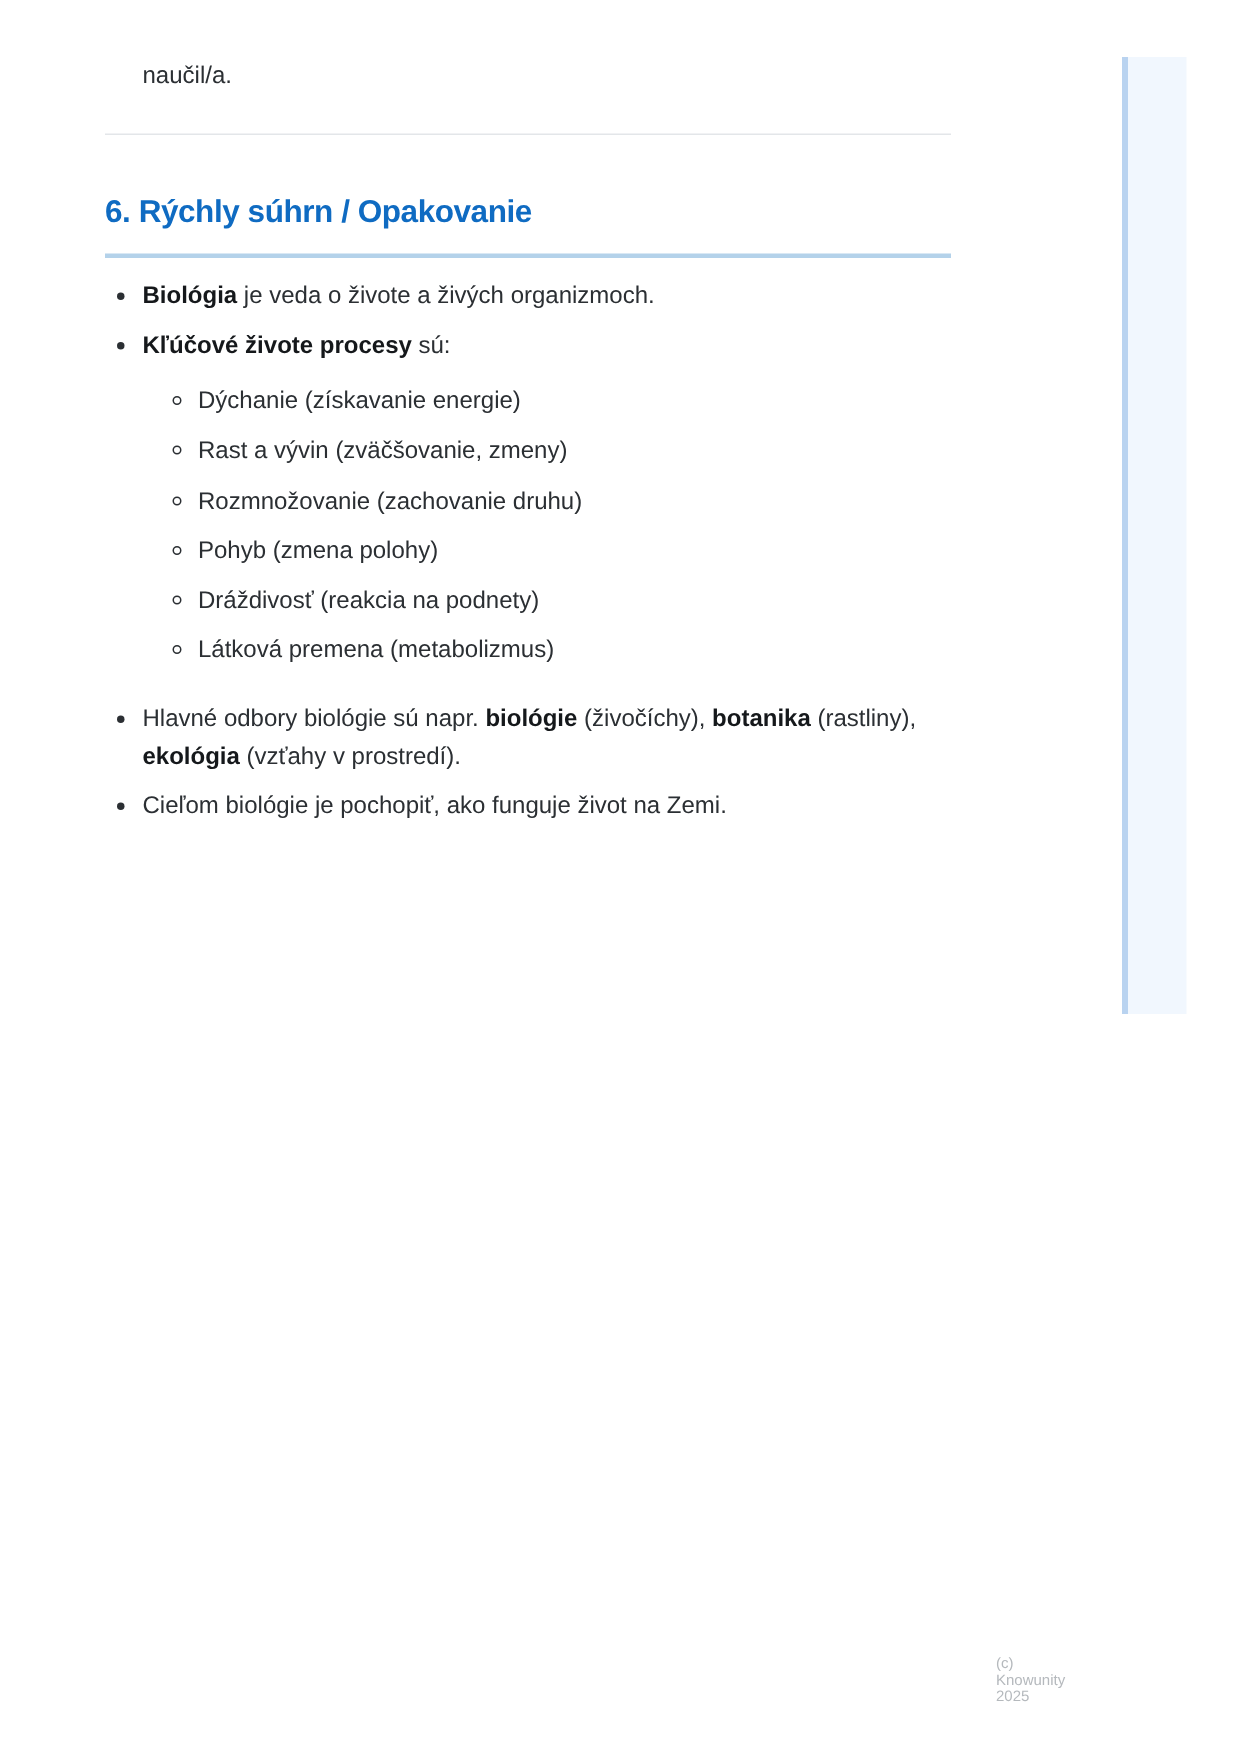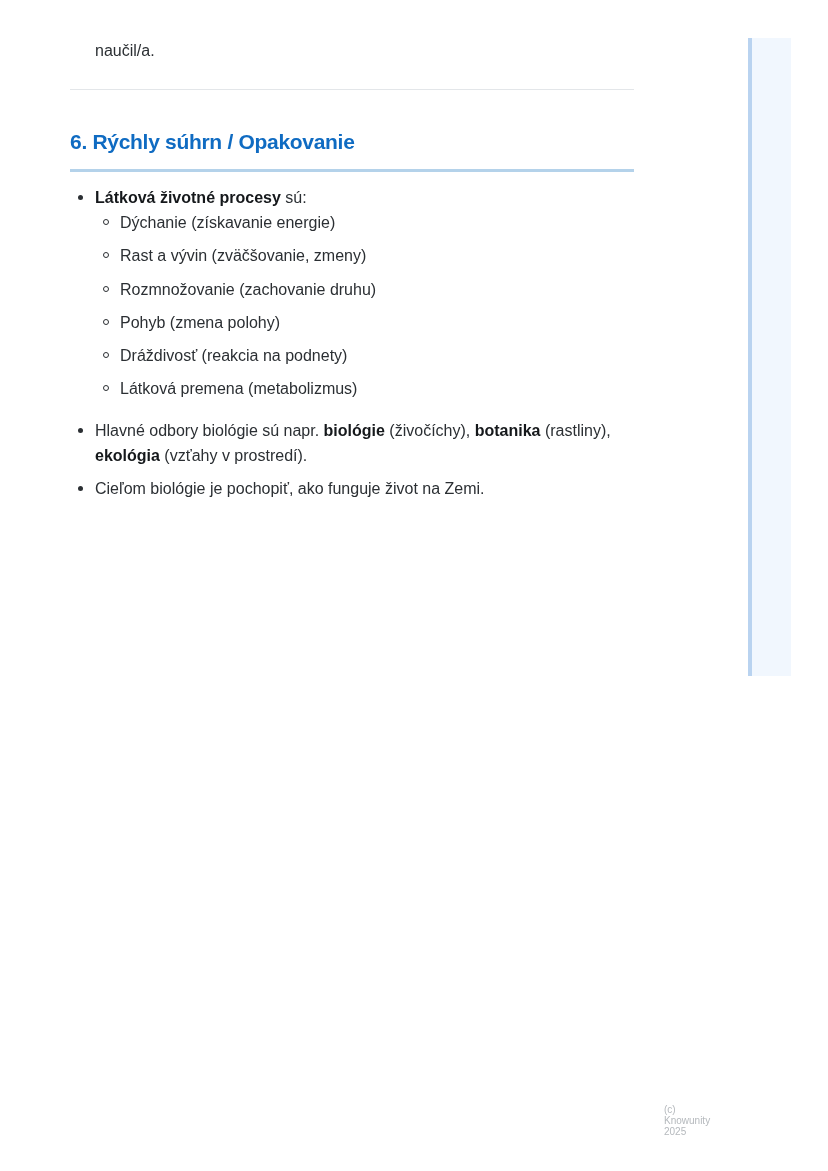--- a/index.html
+++ b/index.html
@@ -30,21 +30,21 @@
     ul.main-list {
       position: absolute; left: 70px; top: 185px; width: 570px;
       margin: 0; padding: 0 0 0 25px; list-style: none;
       font-size: 16px; line-height: 25px; color: #2b2f33;
     }
     ul.main-list > li { position: relative; margin-bottom: 8px; }
     ul.main-list > li::before {
       content: ""; position: absolute; left: -17px; top: 10px;
       width: 5px; height: 5px; border-radius: 50%; background: #2b2f33;
     }
-    ul.sub-list { margin: 0; padding: 0 0 0 25px; list-style: none; }
+    ul.sub-list { margin: 12px; padding: 0 0 0 25px; list-style: none; }
     ul.sub-list > li { position: relative; margin-top: 0; height: 33.3px; line-height: 25px; }
     ul.sub-list > li::before {
       content: ""; position: absolute; left: -17px; top: 9px;
       width: 4px; height: 4px; border-radius: 50%; border: 1.2px solid #2b2f33;
     }
     b { font-weight: bold; color: #15181b; }
     .side-panel {
       position: absolute; left: 748px; top: 38px; width: 43px; height: 638px;
       background: #f1f7fe; border-left: 4px solid #b9d3f0; box-sizing: border-box;
     }
@@ -60,21 +60,24 @@
 
   <p class="prev-text" style="margin:0">naučil/a.</p>
 
   <div class="hr"></div>
 
   <h2 class="section-title">6. Rýchly súhrn / Opakovanie</h2>
   <div class="title-underline"></div>
 
   <ul class="main-list">
     <li>
-      <b>Látková životné procesy</b><span> sú:</span>
+      <b>Biológia</b><span> je veda o živote a živých organizmoch.</span>
+    </li>
+    <li>
+      <b>Kľúčové živote procesy</b><span> sú:</span>
       <ul class="sub-list">
         <li>Dýchanie (získavanie energie)</li>
         <li>Rast a vývin (zväčšovanie, zmeny)</li>
         <li>Rozmnožovanie (zachovanie druhu)</li>
         <li>Pohyb (zmena polohy)</li>
         <li>Dráždivosť (reakcia na podnety)</li>
         <li>Látková premena (metabolizmus)</li>
       </ul>
     </li>
     <li>

